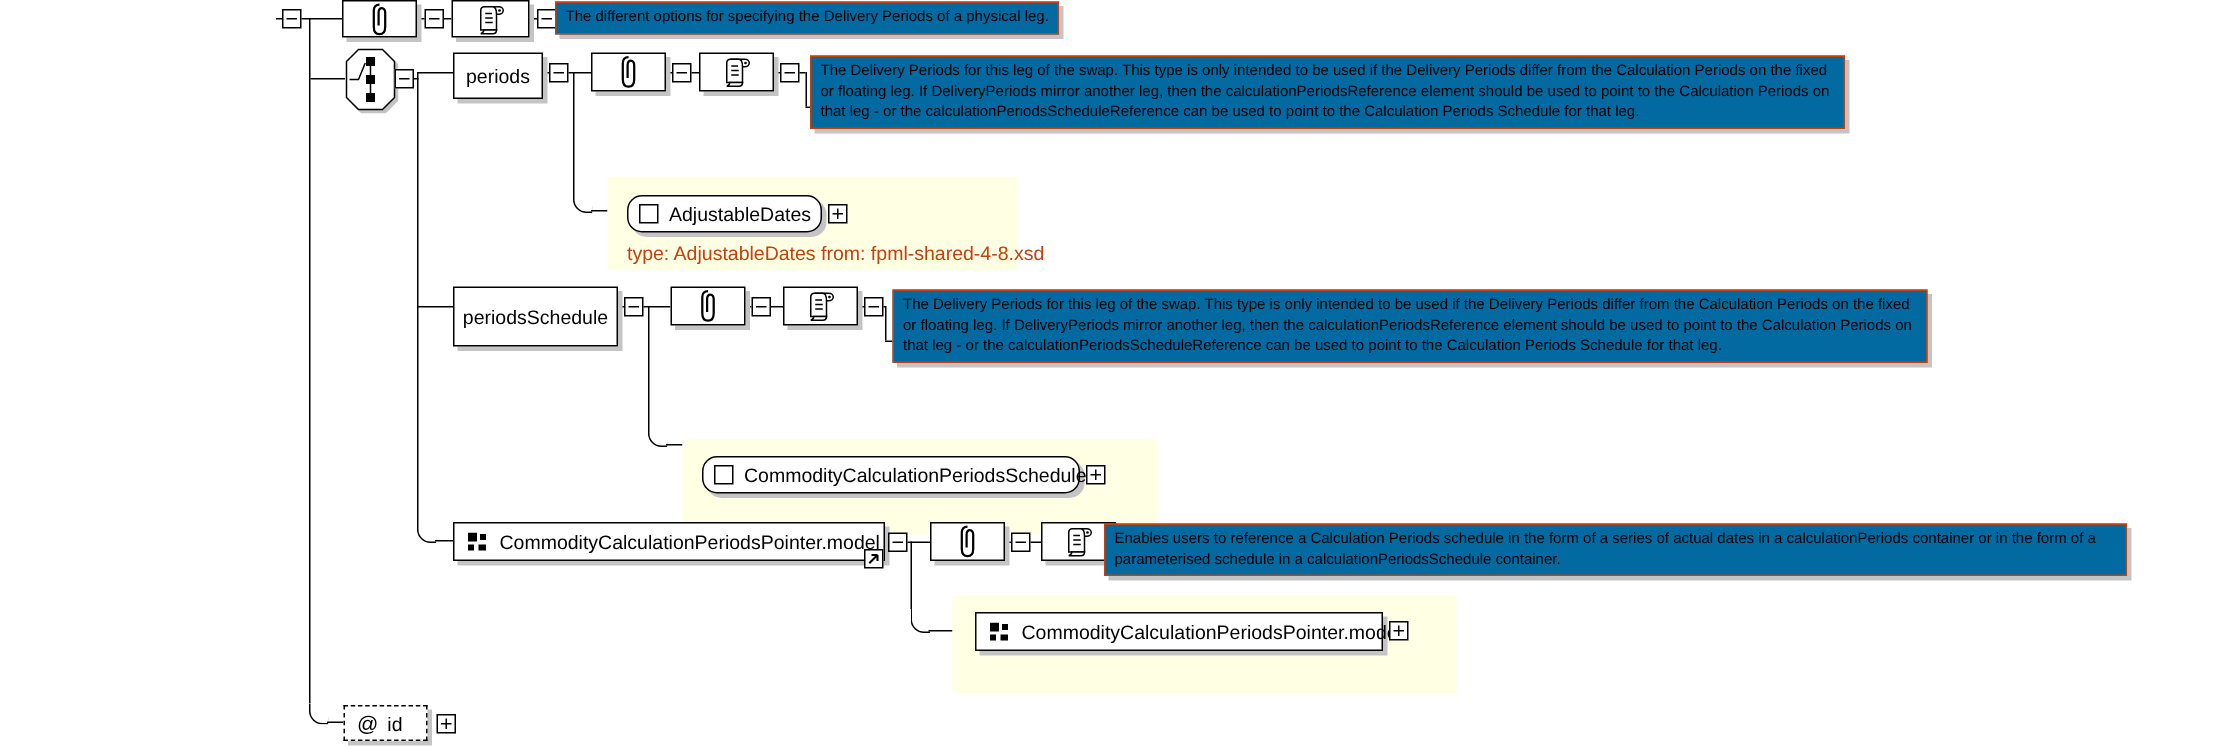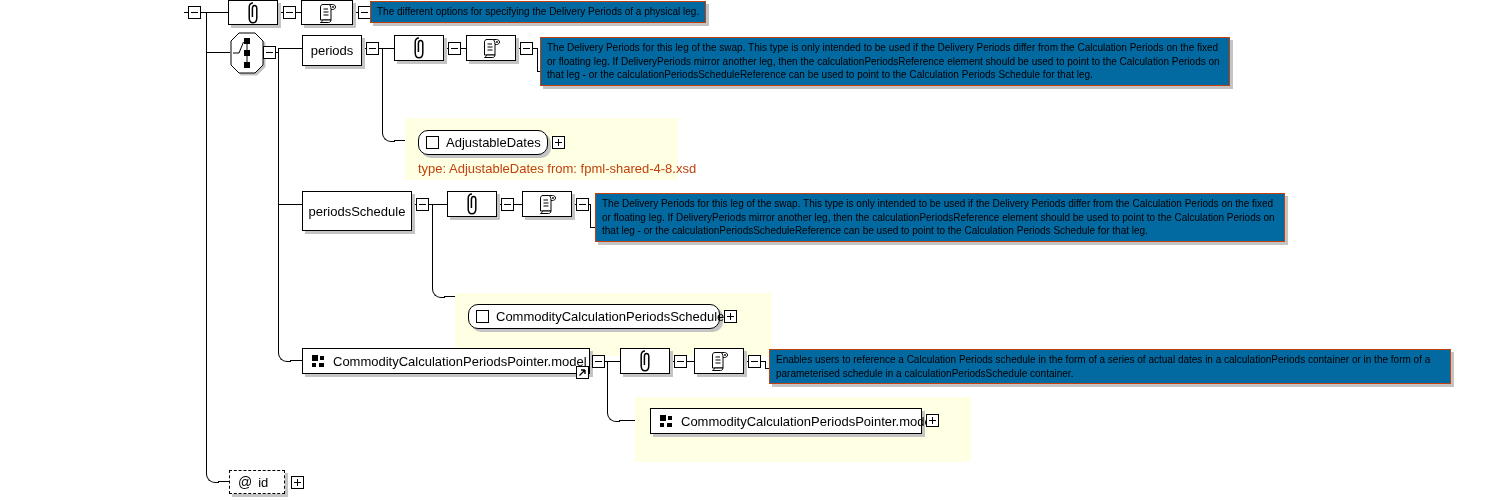--- a/index.html
+++ b/index.html
@@ -208,21 +208,21 @@
   <div class="box iconbox" style="left:694px;top:348px;width:50px;height:26px;">
     <svg width="22" height="24" viewBox="0 0 22 24">
       <path d="M7 3.5 H16.5 C18.2 3.5 19.5 4.6 19.5 6 C19.5 7.4 18.2 8.5 16.5 8.5 H15" fill="#fff" stroke="#000"></path>
       <path d="M7 3.5 C5.3 3.5 4.5 4.8 4.5 6 V19 H15 V8.5 C15 5.5 14.2 3.5 12.5 3.5 Z" fill="#fff" stroke="#000"></path>
       <path d="M15 19 C15 20.6 13.8 21.5 12.5 21.5 H4.5 C5.8 21 6.5 20.2 6.5 19 Z" fill="#fff" stroke="#000"></path>
       <path d="M7.5 8 H12 M7.5 11 H12.5 M7.5 14 H12.5" stroke="#000" fill="none"></path>
       <circle cx="17" cy="6" r="0.9" fill="#000"></circle>
     </svg>
   </div>
   <div class="toggle" style="left:748px;top:355px;"></div>
-  <div class="annot" style="left:769px;top:349px;width:682px;">Enables users to reference a Calculation Periods schedule in the form of a series of actual dates in a calculationPeriods container or in the form of a parameterised schedule in a calculationPeriodsSchedule container.</div>
+  <div class="annot" style="left:736px;top:349px;width:682px;">Enables users to reference a Calculation Periods schedule in the form of a series of actual dates in a calculationPeriods container or in the form of a parameterised schedule in a calculationPeriodsSchedule container.</div>
 
   <div class="attrbox" style="left:229px;top:470px;width:56px;height:24px;">
     <span class="at">@</span>
     <span>id</span>
   </div>
   <div class="toggle plus" style="left:291px;top:476px;"></div>
 
 </div>
 
 </body></html>

